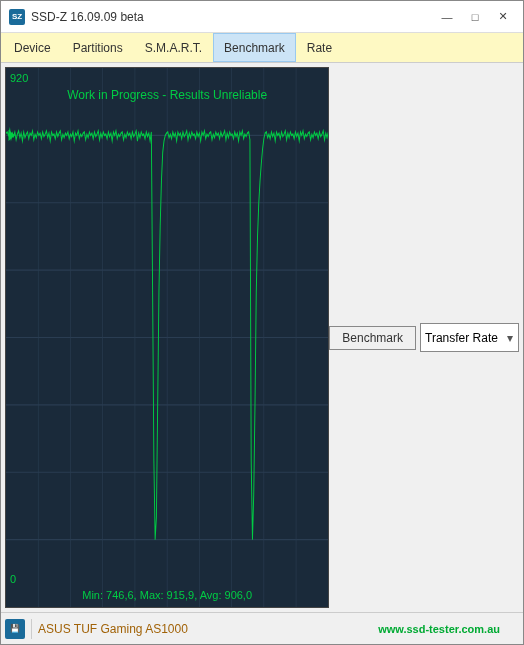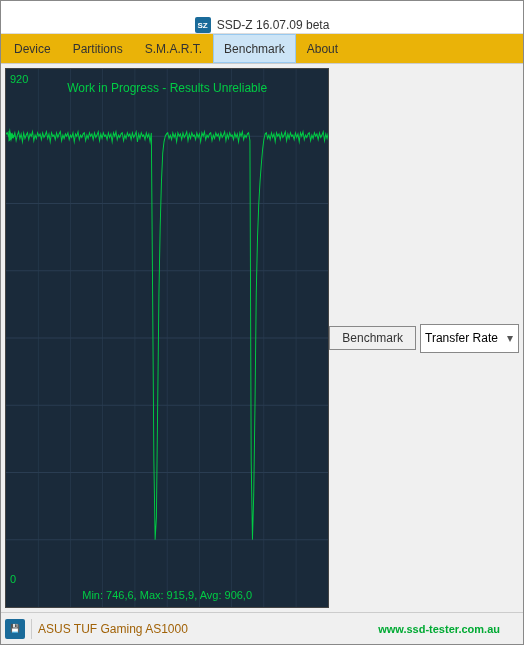--- a/index.html
+++ b/index.html
@@ -20,24 +20,23 @@
       display: flex;
       flex-direction: column;
       background: #f0f0f0;
     }
 
     .title-bar {
       background: #fff;
       height: 32px;
       display: flex;
       align-items: center;
-      padding: 16px 8px;
+      padding: 0 8px;
       border-bottom: 1px solid #ddd;
       justify-content: space-between;
-      flex-direction: column;
     }
 
     .title-bar-left {
       display: flex;
       align-items: center;
       gap: 6px;
     }
 
     .app-icon {
       width: 16px;
@@ -70,21 +69,21 @@
       cursor: pointer;
       font-size: 11px;
       display: flex;
       align-items: center;
       justify-content: center;
       color: #444;
     }
 
     
     .menu-bar {
-      background: #eab308;
+      background: #fef9c3;
       height: 30px;
       display: flex;
       align-items: stretch;
       border-bottom: 1px solid #ccc;
       padding: 0 2px;
     }
 
     .menu-item {
       padding: 0 10px;
       display: flex;
@@ -118,21 +117,21 @@
     }
 
     .chart-header {
       position: absolute;
       top: 0;
       left: 0;
       right: 0;
       text-align: center;
       color: #00cc44;
       font-size: 12px;
-      padding: 12px;
+      padding: 20px;
       z-index: 10;
     }
 
     .chart-y-label-top {
       position: absolute;
       top: 4px;
       left: 4px;
       color: #00cc44;
       font-size: 11px;
     }
@@ -257,21 +256,21 @@
 </head>
 <body>
 
 <div class="window">
 
   <div class="title-bar">
     <div class="title-bar-left">
       <div class="app-icon">
         <span>SZ</span>
       </div>
-      <span class="title-text">SSD-Z 16.07.09 beta</span>
+      <span class="title-text">SSD-Z 16.09.09 beta</span>
     </div>
     <div class="window-controls">
       <button class="win-btn">—</button>
       <button class="win-btn">□</button>
       <button class="win-btn close">✕</button>
     </div>
   </div>
 
   <div class="menu-bar">
     <div class="menu-item">
@@ -280,21 +279,21 @@
     <div class="menu-item">
       <span>Partitions</span>
     </div>
     <div class="menu-item">
       <span>S.M.A.R.T.</span>
     </div>
     <div class="menu-item active">
       <span>Benchmark</span>
     </div>
     <div class="menu-item">
-      <span>About</span>
+      <span>Rate</span>
     </div>
   </div>
 
   <div class="main-content">
 
     <div class="chart-container">
       <span class="chart-y-label-top">920</span>
       <span class="chart-header">Work in Progress - Results Unreliable</span>
       <span class="chart-y-label-bottom">0</span>
 

